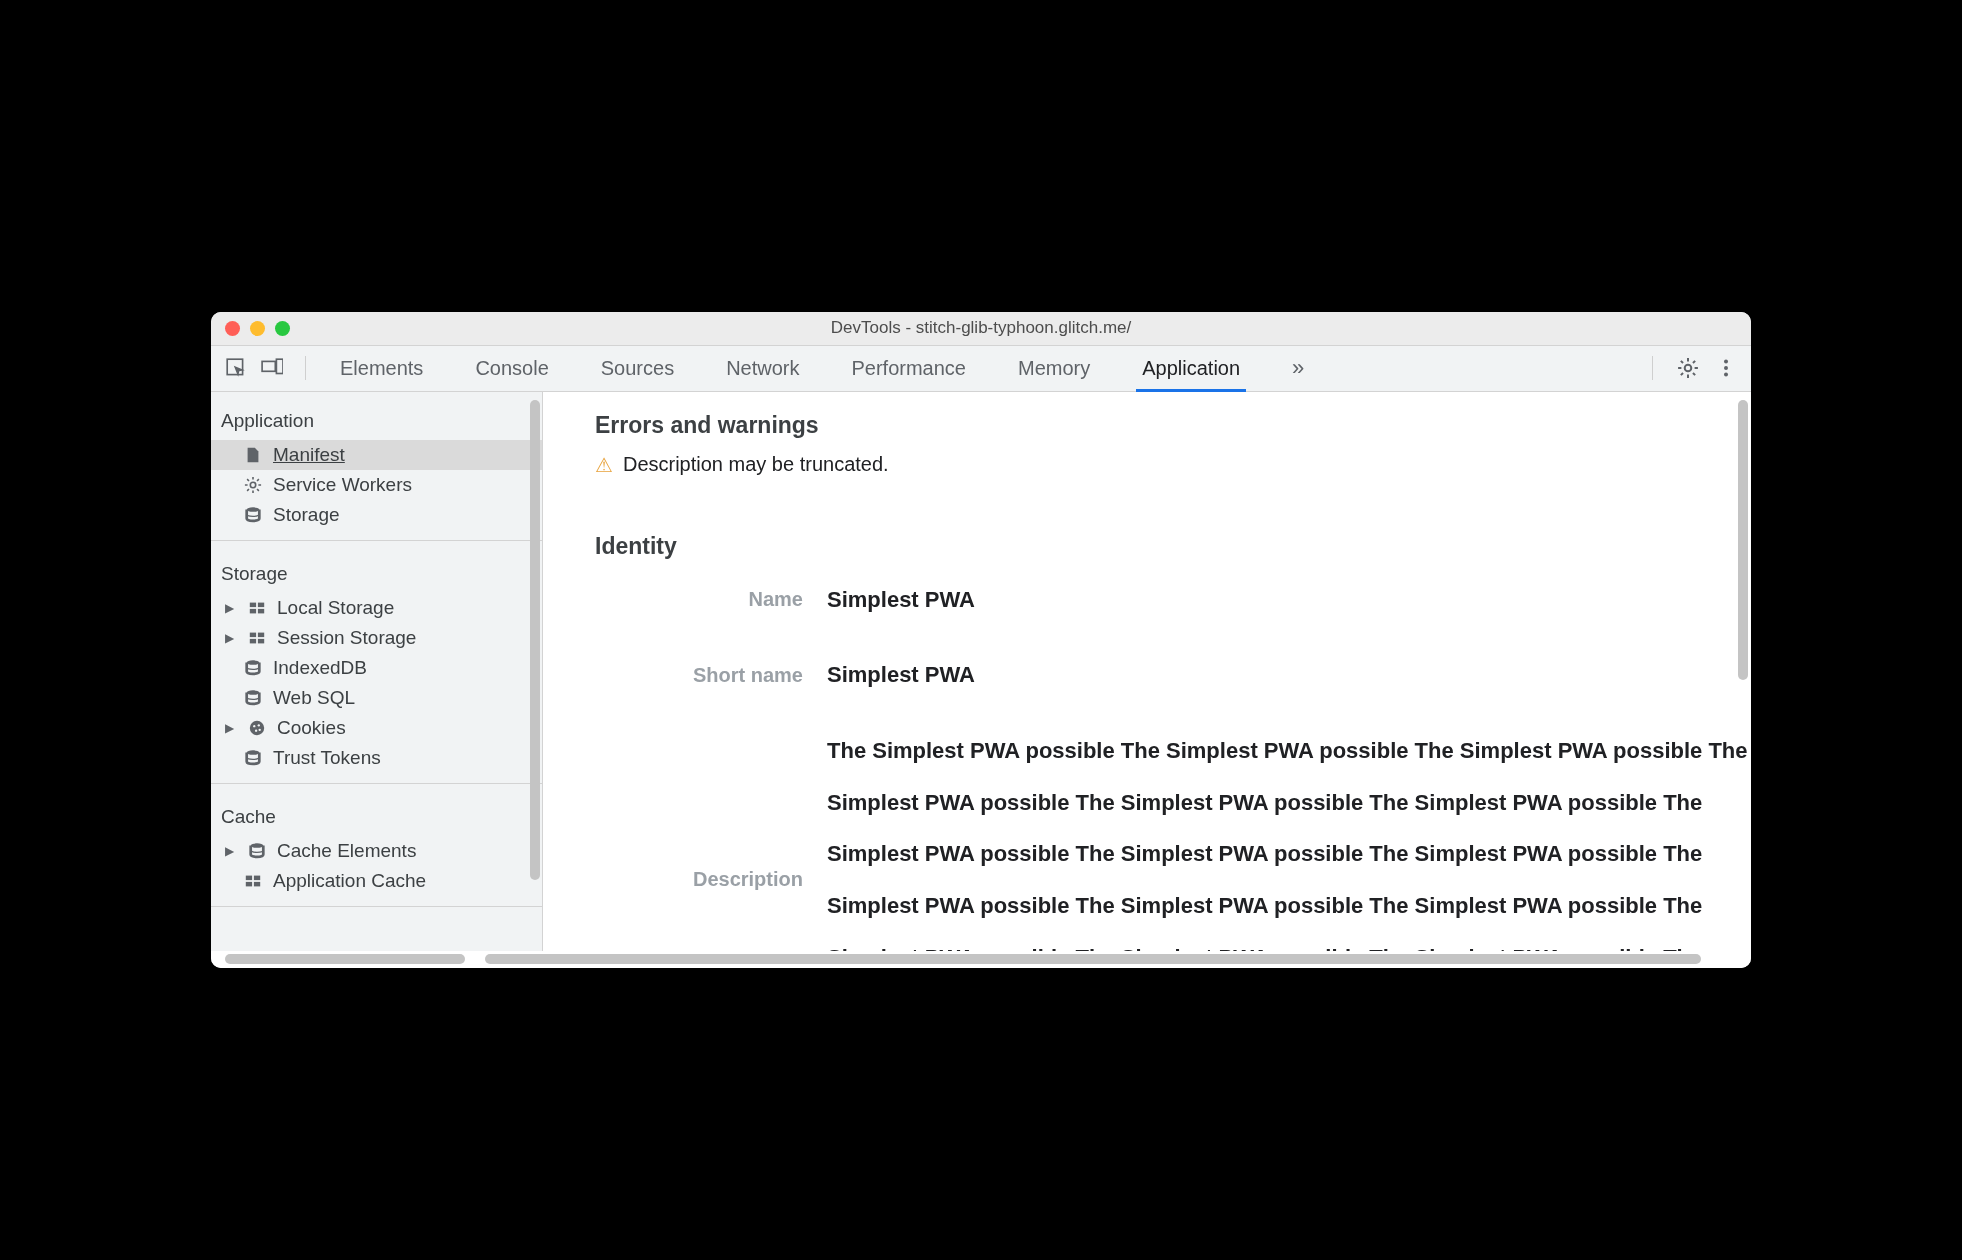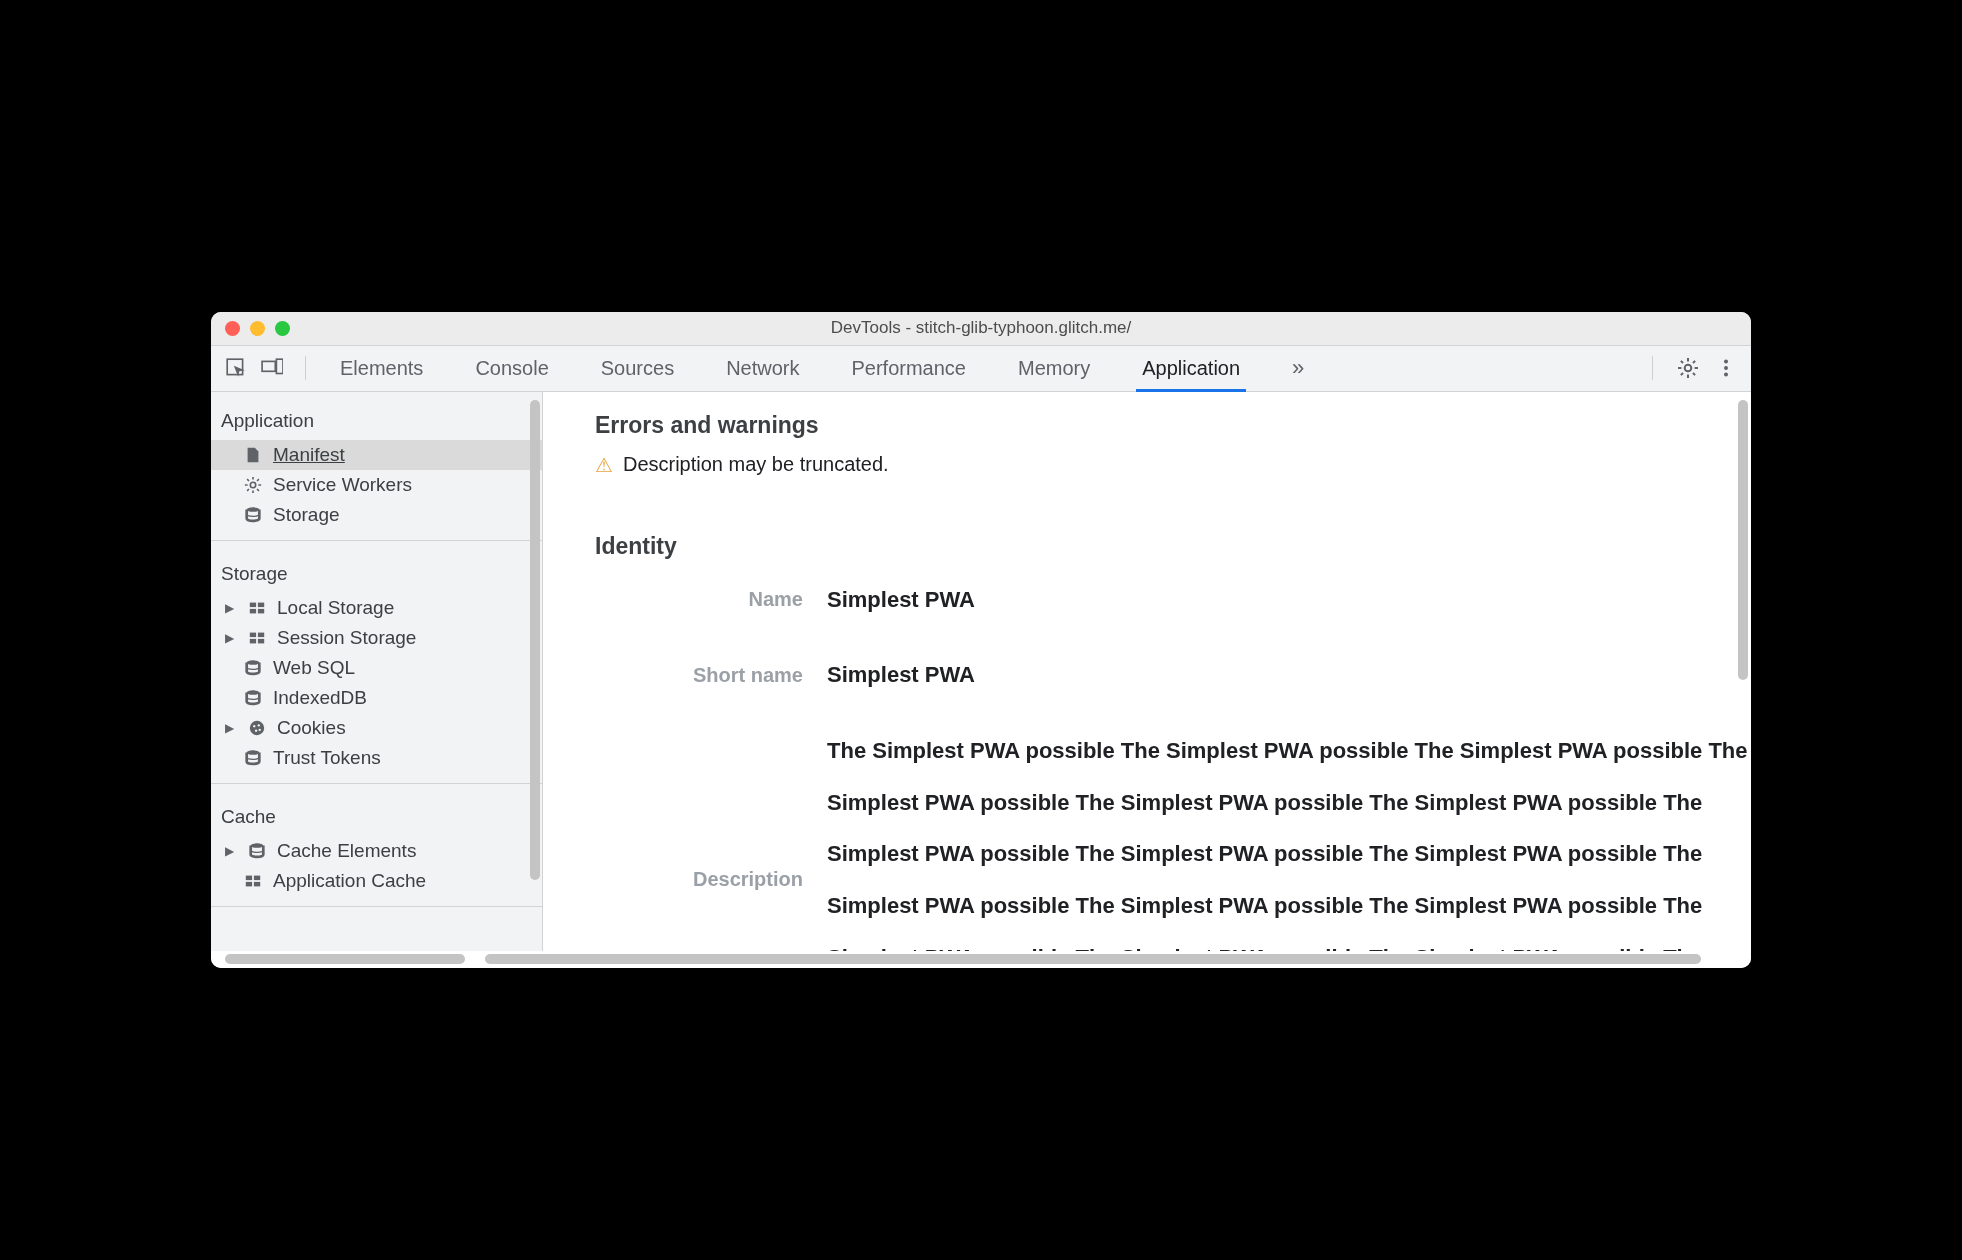--- a/index.html
+++ b/index.html
@@ -261,29 +261,29 @@
             </svg>
           </span>
         <span>Session Storage</span>
       </div>
       <div class="sb-item">
         <span class="sb-icon">
             <svg viewBox="0 0 20 20">
               <use href="#i-db"></use>
             </svg>
           </span>
+        <span>IndexedDB</span>
+      </div>
+      <div class="sb-item">
+        <span class="sb-icon">
+            <svg viewBox="0 0 20 20">
+              <use href="#i-db"></use>
+            </svg>
+          </span>
         <span>Web SQL</span>
-      </div>
-      <div class="sb-item">
-        <span class="sb-icon">
-            <svg viewBox="0 0 20 20">
-              <use href="#i-db"></use>
-            </svg>
-          </span>
-        <span>IndexedDB</span>
       </div>
       <div class="sb-item">
         <span class="sb-caret">▶</span>
         <span class="sb-icon">
             <svg viewBox="0 0 20 20">
               <use href="#i-cookie"></use>
             </svg>
           </span>
         <span>Cookies</span>
       </div>

